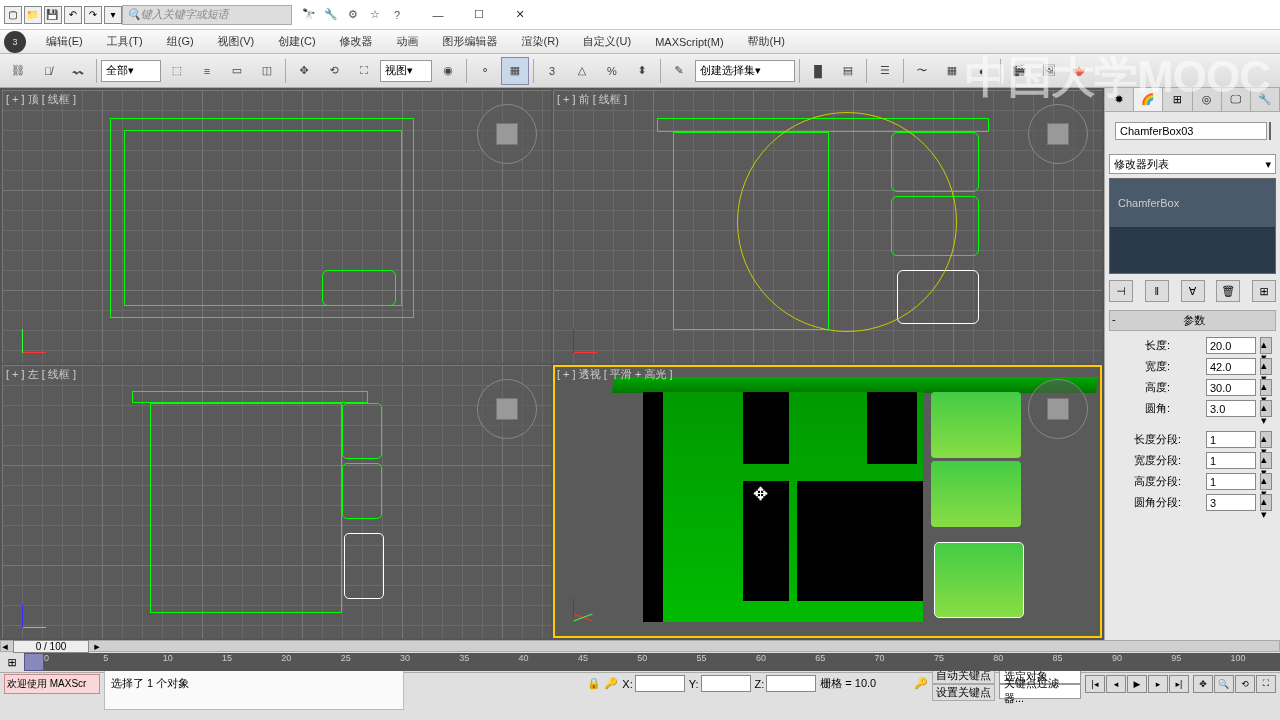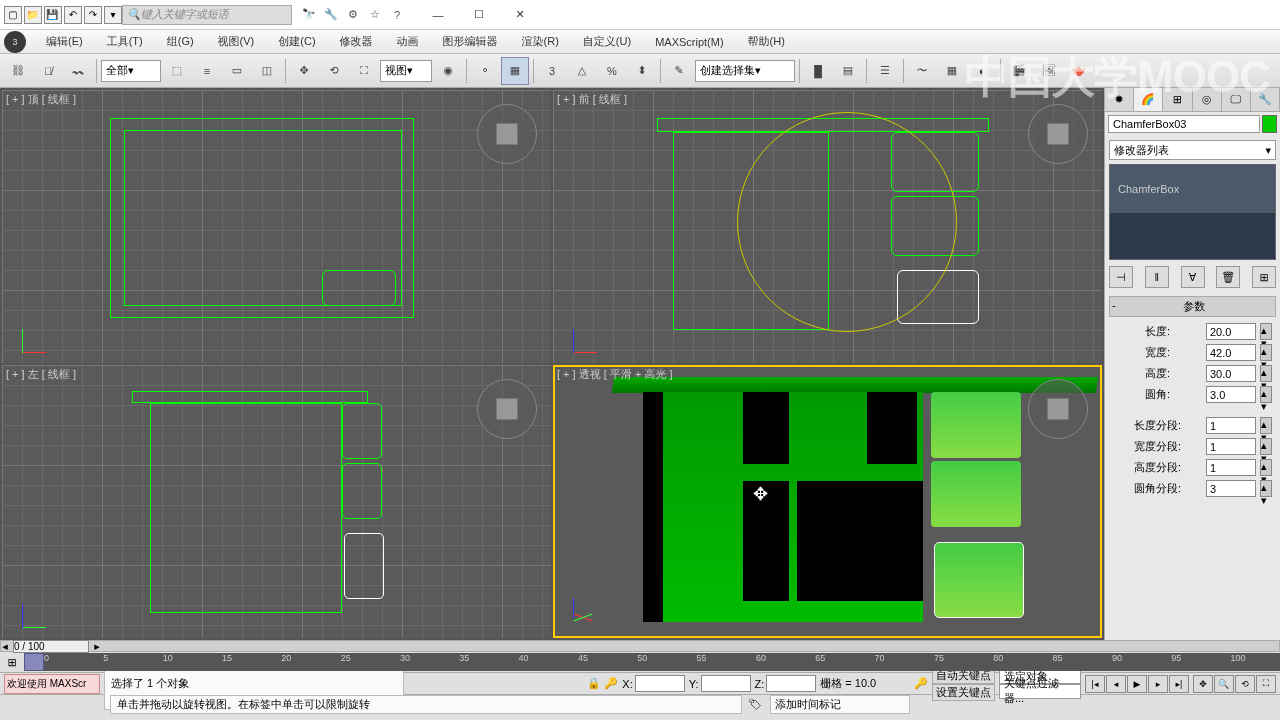--- a/index.html
+++ b/index.html
@@ -31,39 +31,39 @@
 .axis{position:absolute;bottom:10px;left:20px;z-index:5}
 .axis-l{position:absolute;background:currentColor}
 .cube-gizmo{position:absolute;top:14px;right:14px;width:60px;height:60px;border:1px solid #888;border-radius:50%;background:rgba(90,90,90,.6);display:flex;align-items:center;justify-content:center;z-index:5}
 .cube-gizmo .cube{width:22px;height:22px;background:#999;border:1px solid #777}
 .wf{position:absolute;border:1px solid #0f0}
 .wf-sel{border:1px solid #fff}
 .side-panel{width:176px;background:#e8e8e8;border-left:1px solid #aaa;display:flex;flex-direction:column}
 .sp-tabs{height:24px;display:flex;background:#d8d8d8;border-bottom:1px solid #aaa}
 .sp-tab{flex:1;display:flex;align-items:center;justify-content:center;border-right:1px solid #aaa}
 .sp-tab.active{background:#f0f0f0}
-.sp-name{height:20px;display:flex;margin:3px}
+.sp-name{height:20px;display:flex;margin:10px}
 .sp-name input{flex:1;border:1px solid #999;padding:0 4px;height:18px;font-size:11px}
 .sp-color{width:16px;height:18px;background:#0c0;border:1px solid #666;margin-left:2px}
 .sp-dd{margin:2px 4px;height:20px;border:1px solid #999;background:#fff;display:flex;align-items:center;padding:0 4px;justify-content:space-between}
 .sp-stack{margin:2px 4px;height:96px;background:#2a3a4a;border:1px solid #666}
 .sp-stack-item{background:#4a5a6a;color:#ccc;padding:18px 8px;font-size:11px;border-bottom:1px solid #333}
 .sp-btns{margin:4px;height:24px;display:flex;gap:6px;justify-content:space-between}
 .sp-btn{width:24px;height:22px;border:1px solid #999;background:#ddd;display:flex;align-items:center;justify-content:center}
 .sp-section-h{background:#d0d0d0;border:1px solid #aaa;text-align:center;padding:2px;margin:2px 4px}
 .sp-params{padding:4px 8px;display:flex;flex-direction:column;gap:4px}
 .sp-row{display:flex;align-items:center;gap:4px}
 .sp-label{flex:1;text-align:center;font-size:11px}
 .sp-spin{width:50px;height:17px;border:1px solid #888;background:#fff;padding:0 3px;font-size:11px}
 .sp-spinbtn{width:12px;height:17px;background:#ccc;border:1px solid #888;font-size:7px;display:flex;flex-direction:column}
 .sp-check{display:flex;align-items:center;gap:4px;padding:2px 0}
 .sp-check input{width:13px;height:13px}
 .bottom{position:absolute;bottom:0;left:0;right:0;height:80px;background:#e0e0e0}
 .timeline{height:12px;background:#d0d0d0;border:1px solid #aaa;display:flex;align-items:center}
-.tl-frame{width:76px;text-align:left;font-size:10px;border:1px solid #888;background:#eee;margin:0 4px}
+.tl-frame{width:76px;text-align:center;font-size:10px;border:1px solid #888;background:#eee;margin:0 4px}
 .tl-ruler{flex:1;height:18px;background:#555;position:relative;margin:2px 0}
 .tl-ruler .tick{position:absolute;top:0;color:#ccc;font-size:9px}
 .status1{height:22px;display:flex;align-items:center;gap:4px;padding:0 4px;border-top:1px solid #aaa;justify-content:space-between}
 .status1 .prompt{background:#fafafa;border:1px solid #bbb;padding:18px 6px;flex:0 0 300px}
 .coord{display:flex;align-items:center;gap:2px}
 .coord input{width:50px;height:17px;border:1px solid #888;background:#fff}
 .status2{height:20px;display:flex;align-items:center;padding:0 4px;gap:6px;border-top:1px solid #aaa;font-size:11px;justify-content:space-between}
 .play-btns{display:flex;gap:1px}
 .pbtn{width:20px;height:18px;border:1px solid #888;background:#ddd;display:flex;align-items:center;justify-content:center;font-size:9px}
 .watermark{position:absolute;top:48px;right:10px;font-size:44px;font-weight:700;color:rgba(255,255,255,.55);z-index:100;letter-spacing:-1px;font-family:Arial;pointer-events:none}
@@ -408,20 +408,13 @@
       <div class="pbtn">▸</div>
       <div class="pbtn">▸|</div>
     </div>
     <div class="play-btns">
       <div class="pbtn">✥</div>
       <div class="pbtn">🔍</div>
       <div class="pbtn">⟲</div>
       <div class="pbtn">⛶</div>
     </div>
   </div>
-  <div class="status2">
-    <div style="flex:0 0 100px"></div>
-    <div style="flex:1;background:#fafafa;border:1px solid #bbb;padding:1px 6px">单击并拖动以旋转视图。在标签中单击可以限制旋转</div>
-    <div style="width:16px">🏷</div>
-    <div style="width:140px;border:1px solid #bbb;padding:1px 4px;background:#fafafa">添加时间标记</div>
-    <div style="width:360px"></div>
-  </div>
 </div>
 
 </body></html>

